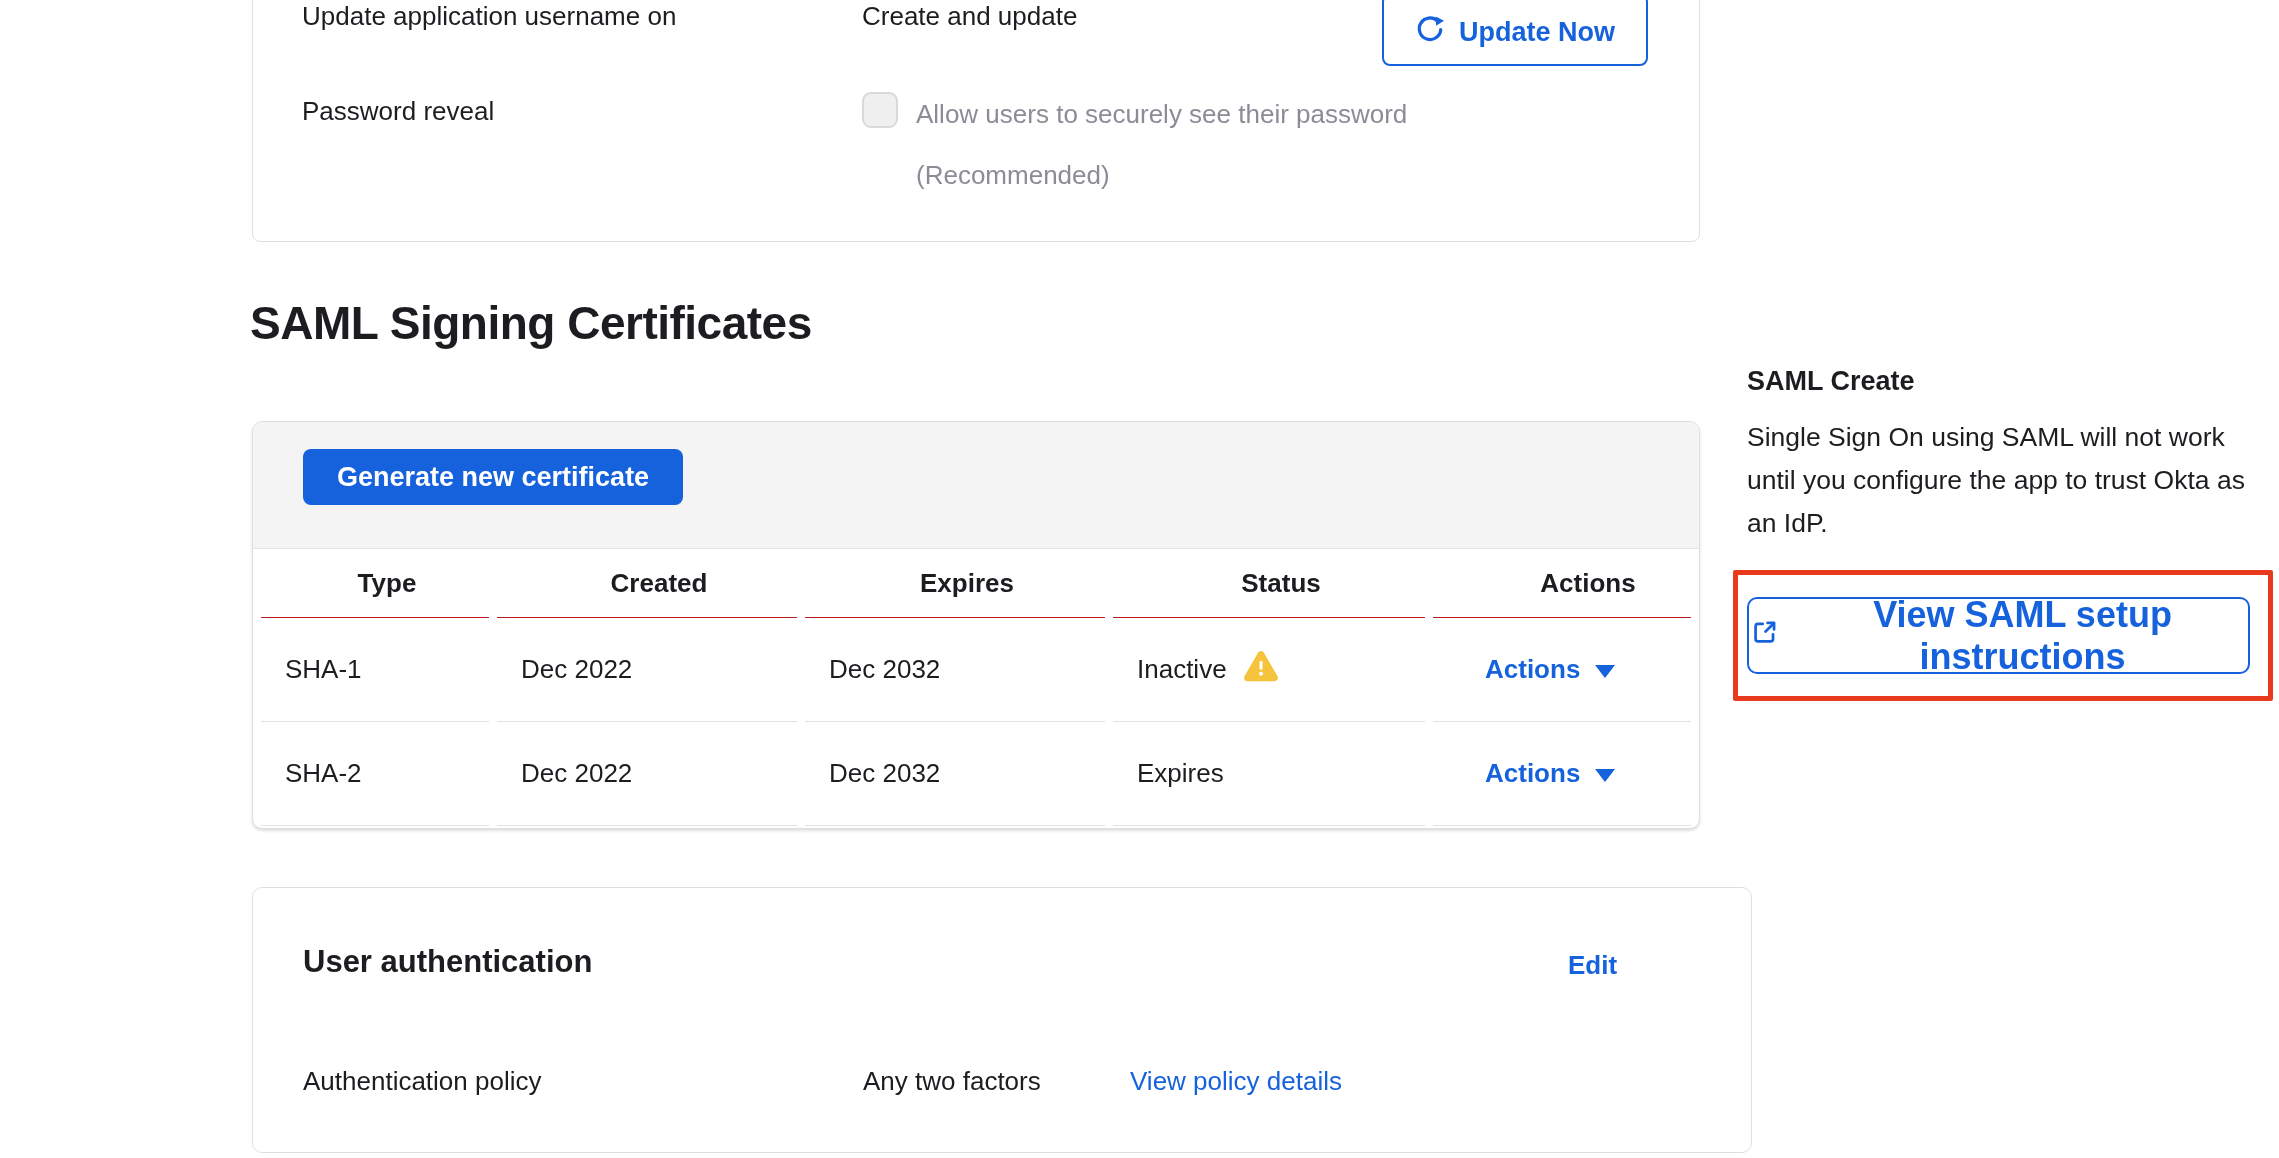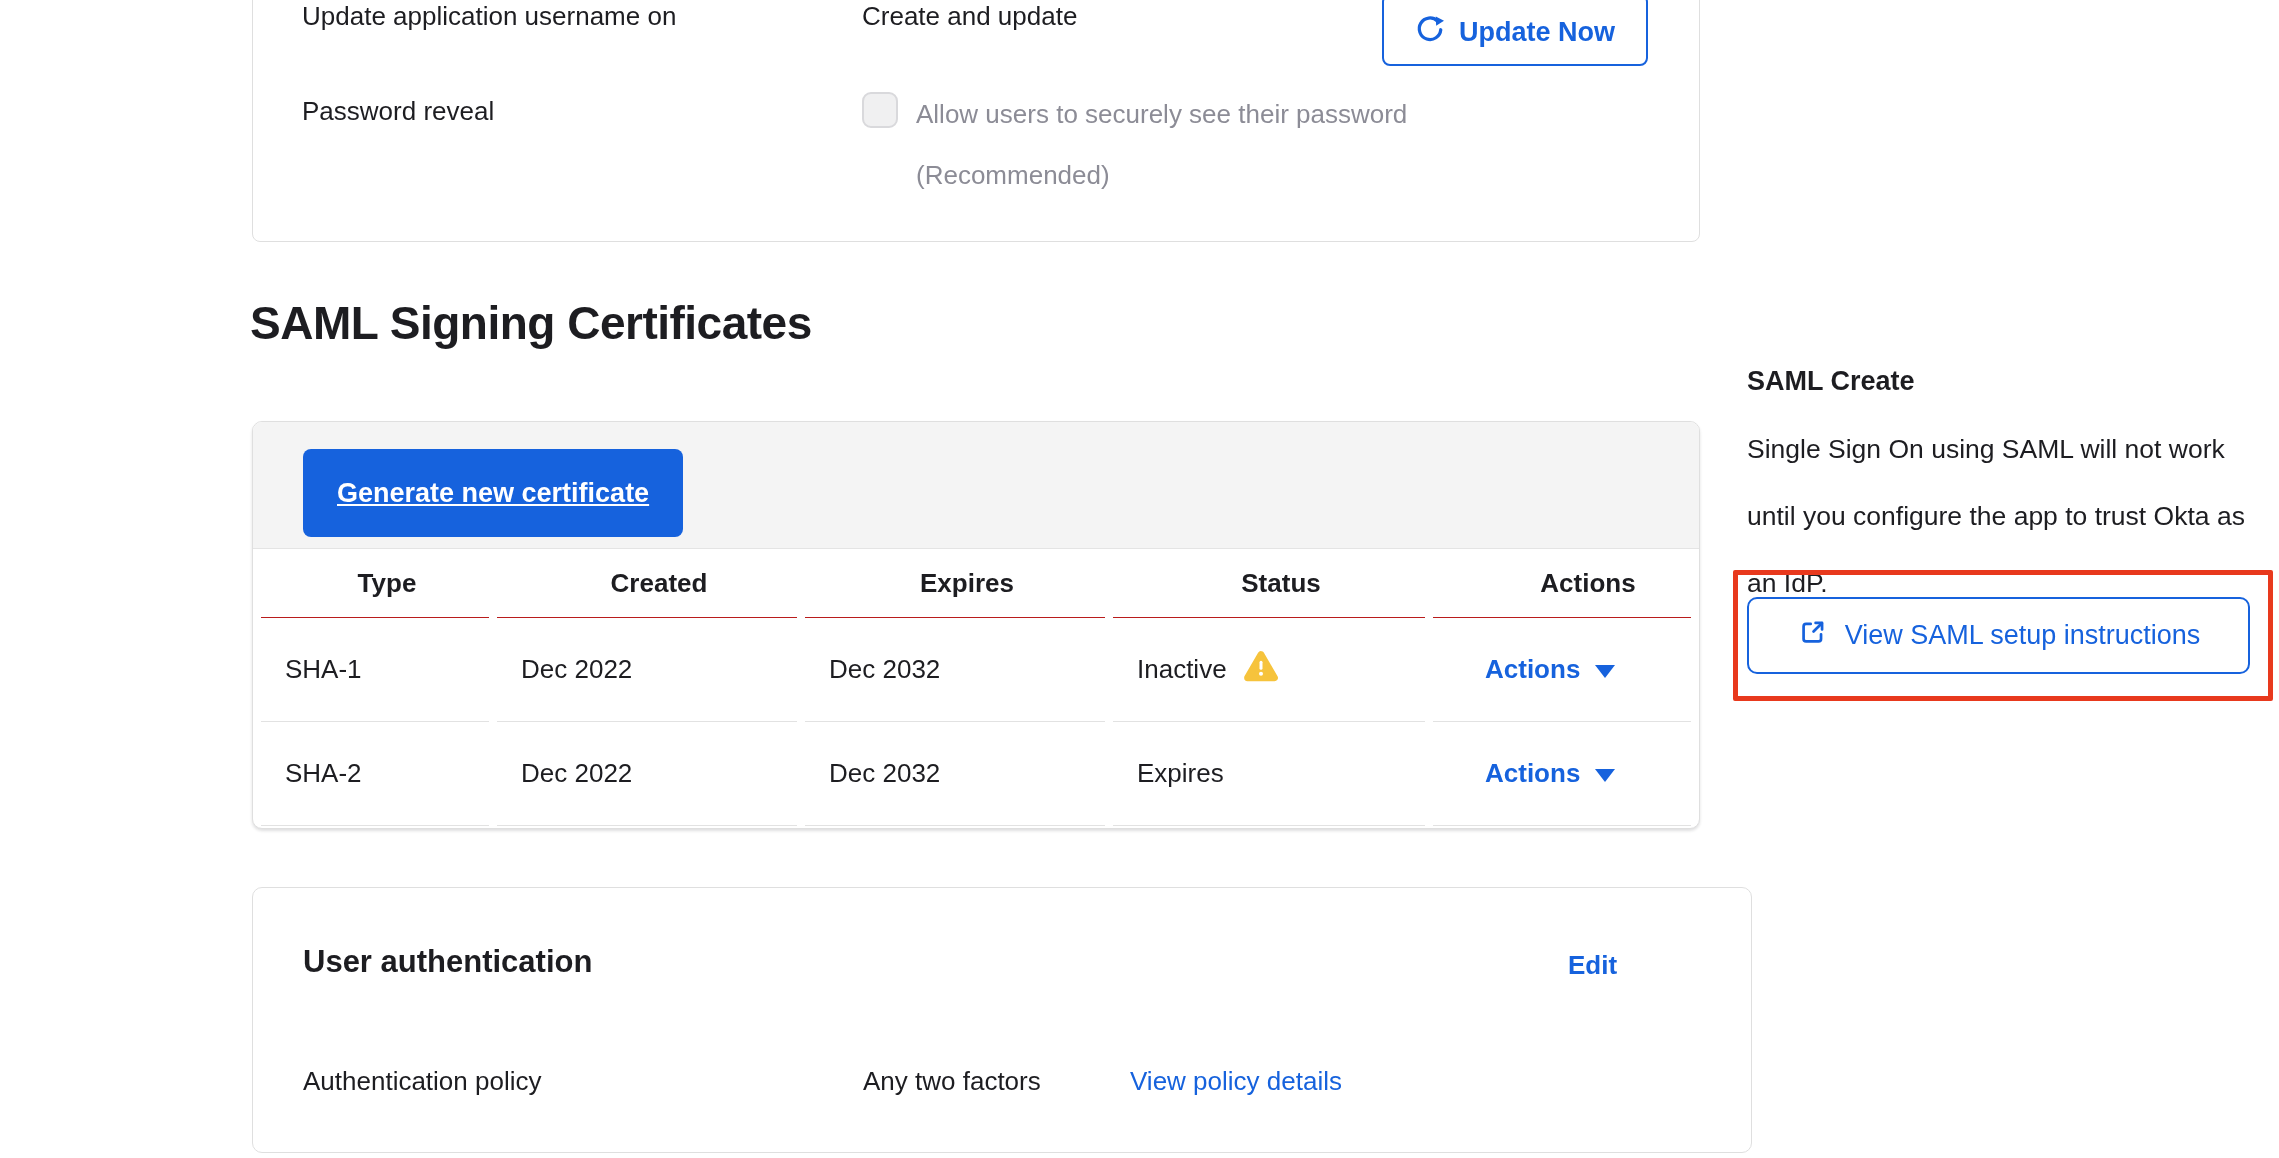--- a/index.html
+++ b/index.html
@@ -45,23 +45,23 @@
   .page-h1{left:250px;top:296px;font-size:46px;font-weight:700;letter-spacing:-0.5px;}
 
   
   .cert-card{
     left:252px;top:421px;width:1448px;height:408px;background:#fff;
     border:1px solid var(--border-gray);border-radius:10px;overflow:hidden;
     box-shadow:0 2px 3px rgba(29,29,33,.14);
   }
   .cert-band{height:127px;background:var(--band-gray);border-bottom:1px solid #e4e4e4;}
   .gen-btn{
-    position:absolute;left:50px;top:27px;height:88px;padding:0 34px;
+    position:absolute;left:50px;top:27px;height:56px;padding:0 34px;
     background:var(--primary-blue);color:#fff;border:none;border-radius:8px;
-    font-family:inherit;font-size:27px;font-weight:700;cursor:pointer;text-decoration:underline;
+    font-family:inherit;font-size:27px;font-weight:700;cursor:pointer;
   }
   table.cert-table{width:100%;border-collapse:separate;border-spacing:8px 0;}
   .cert-table col.c1{width:228px}.cert-table col.c2{width:300px}
   .cert-table col.c3{width:300px}.cert-table col.c4{width:312px}
   .cert-table th{
     height:69px;text-align:center;font-size:26px;font-weight:700;
     border-bottom:1px solid #b91c1c;padding-left:24px;vertical-align:middle;
   }
   .cert-table td{
     height:104px;font-size:26px;border-bottom:1px solid var(--row-border);
@@ -70,30 +70,30 @@
   .cert-table th.actions,.cert-table td.actions{padding-left:52px;}
   .status-cell{display:inline-flex;align-items:center;gap:16px;}
   .actions-link{display:inline-flex;align-items:center;gap:15px;color:var(--primary-blue);
     font-weight:700;font-size:26px;cursor:pointer;}
   .caret-down{width:0;height:0;border-left:10px solid transparent;
     border-right:10px solid transparent;border-top:13px solid var(--primary-blue);
     display:inline-block;margin-top:3px;}
 
   
   .saml-h{left:1747px;top:366px;font-size:27px;font-weight:700;}
-  .saml-p{left:1747px;top:416px;width:505px;font-size:26.5px;line-height:67px;}
+  .saml-p{left:1747px;top:416px;width:505px;font-size:26.5px;line-height:43px;}
   .red-annotation{
     left:1733px;top:570px;width:540px;height:131px;
     border:5px solid var(--annotation-red);border-radius:2px;pointer-events:none;
   }
   .saml-btn{
     left:1747px;top:597px;width:503px;height:77px;
     background:#fff;border:2px solid var(--primary-blue);border-radius:10px;
     display:flex;align-items:center;justify-content:center;gap:17px;
-    color:var(--primary-blue);font-weight:400;font-size:27px;cursor:pointer;
+    color:var(--primary-blue);font-weight:700;font-size:36px;cursor:pointer;
   }
 
   
   .auth-card{
     left:252px;top:887px;width:1500px;height:266px;background:#fff;
     border:1px solid var(--border-gray);border-radius:10px;
   }
   .auth-h{position:absolute;left:50px;top:56px;font-size:31px;font-weight:700;}
   .auth-edit{position:absolute;left:1315px;top:62px;}
   .auth-policy-label{position:absolute;left:50px;top:178px;}

